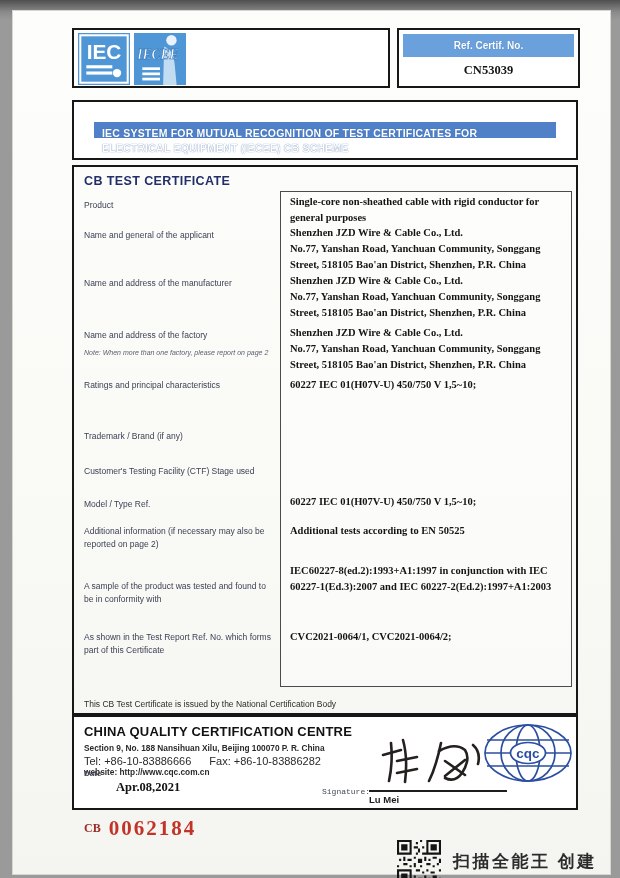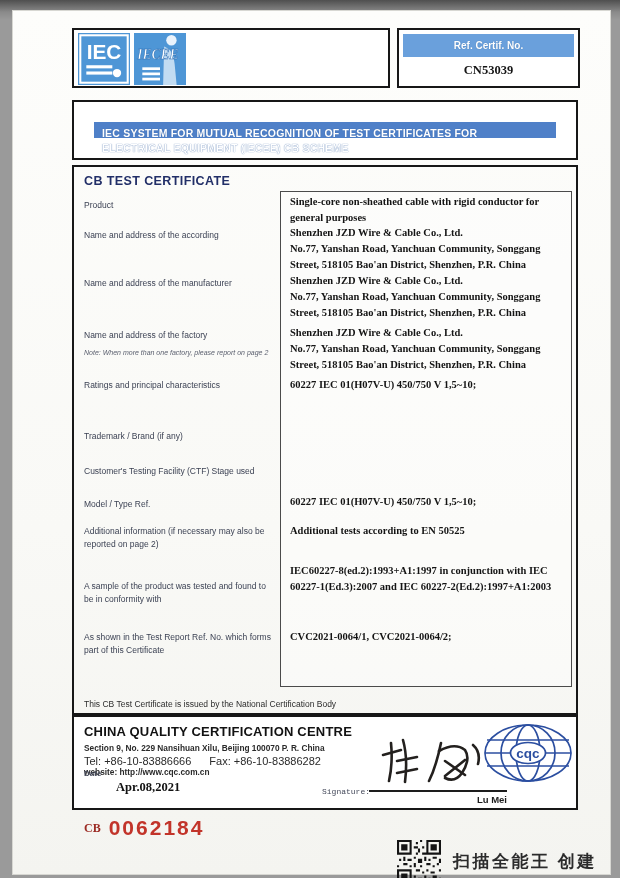--- a/index.html
+++ b/index.html
@@ -64,29 +64,29 @@
   .org-addr { position:absolute; left:10px; top:26px; font-size:8.3px; font-weight:bold; color:#2a2a2a; }
   .org-telfax { position:absolute; left:10px; top:38px; font-size:11px; font-weight:normal; color:#2a2a2a; }
   .org-telfax span { margin-right:18px; }
   .org-web { position:absolute; left:10px; top:50px; font-size:8.3px; font-weight:bold; color:#2a2a2a; }
   .date-lbl { position:absolute; left:10px; top:52px; font-size:8px; color:#44495a;font-weight:bold; }
   .date-val { position:absolute; left:42px; top:63px; font-family:"Liberation Serif",serif;
               font-weight:bold; font-size:12.5px; color:#131313; }
   .sig-lbl { position:absolute; left:248px; top:70px; font-size:8px; color:#44495a;font-family:Liberation Mono, monospace; }
   .sig-draw { position:absolute; left:295px; top:14px; width:135px; height:56px; }
   .sig-line { position:absolute; left:295px; top:73px; width:138px; border-top:2px solid #1d1d1d; }
-  .sig-name { position:absolute; left:295px; top:77px; width:138px; text-align:right;
+  .sig-name { position:absolute; left:295px; top:77px; width:138px; text-align:left;
               font-size:9.5px; font-weight:bold; color:#1d1d1d; }
   .cqc-logo { position:absolute; left:408px; top:5px; width:92px; height:62px; }
 
   
   .cb-stamp { position:absolute; left:72px; top:806px; }
   .cb-prefix { font-family:"Liberation Serif",serif; font-weight:bold; font-size:12px;
                color:#9c2b24; margin-right:8px; vertical-align:3px; }
-  .cb-number { font-family:Liberation Sans, sans-serif; font-weight:bold; font-size:21px;
+  .cb-number { font-family:Liberation Serif, serif; font-weight:bold; font-size:21px;
                color:#c2342a; letter-spacing:2px; }
   .qr-block { position:absolute; left:385px; top:830px; height:44px; }
   .qr-svg { position:absolute; left:0; top:0; width:44px; height:44px; }
   .wm-text { position:absolute; left:56px; top:10px; width:260px; font-size:17px; font-weight:bold;
              color:#2b2b2b; letter-spacing:2.5px; white-space:nowrap; }
 </style>
 </head>
 <body>
 
 <div id="stage">
@@ -121,21 +121,21 @@
       <div class="banner-inner">IEC SYSTEM FOR MUTUAL RECOGNITION OF TEST CERTIFICATES FOR ELECTRICAL EQUIPMENT (IECEE) CB SCHEME</div>
     </div>
 
     <div class="main-box">
       <div class="cert-title">CB TEST CERTIFICATE</div>
       <div class="value-frame"></div>
 
       <div class="lbl r1l">Product</div>
       <div class="val r1v">Single-core non-sheathed cable with rigid conductor for general purposes</div>
 
-      <div class="lbl r2l">Name and address of the according</div>
+      <div class="lbl r2l">Name and general of the applicant</div>
       <div class="val r2v">Shenzhen JZD Wire &amp; Cable Co., Ltd.
 No.77, Yanshan Road, Yanchuan Community, Songgang Street, 518105 Bao'an District, Shenzhen, P.R. China</div>
 
       <div class="lbl r3l">Name and address of the manufacturer</div>
       <div class="val r3v">Shenzhen JZD Wire &amp; Cable Co., Ltd.
 No.77, Yanshan Road, Yanchuan Community, Songgang Street, 518105 Bao'an District, Shenzhen, P.R. China</div>
 
       <div class="lbl r4l">
         <span>Name and address of the factory</span>
         <span class="note">Note: When more than one factory, please report on page 2</span>
@@ -160,21 +160,21 @@
       <div class="val r10v">IEC60227-8(ed.2):1993+A1:1997 in conjunction with IEC 60227-1(Ed.3):2007 and IEC 60227-2(Ed.2):1997+A1:2003</div>
 
       <div class="lbl r11l">As shown in the Test Report Ref. No. which forms part of this Certificate</div>
       <div class="val r11v">CVC2021-0064/1, CVC2021-0064/2;</div>
 
       <div class="issued">This CB Test Certificate is issued by the National Certification Body</div>
     </div>
 
     <div class="footer-box">
       <div class="org-name">CHINA QUALITY CERTIFICATION CENTRE</div>
-      <div class="org-addr">Section 9, No. 229 Nansihuan Xilu, Beijing 100070 P. R. China</div>
+      <div class="org-addr">Section 9, No. 188 Nansihuan Xilu, Beijing 100070 P. R. China</div>
       <div class="org-telfax">
         <span>Tel: +86-10-83886666</span><span>Fax: +86-10-83886282</span>
       </div>
       <div class="org-web">website: http://www.cqc.com.cn</div>
       <div class="date-lbl">Date</div>
       <div class="date-val">Apr.08,2021</div>
       <div class="sig-lbl">Signature:</div>
       <svg class="sig-draw" viewBox="0 0 135 56">
         <g fill="none" stroke="#23201e" stroke-width="2.6" stroke-linecap="round" stroke-linejoin="round">
           <path d="M22,12 q2,20 -2,38"></path>

